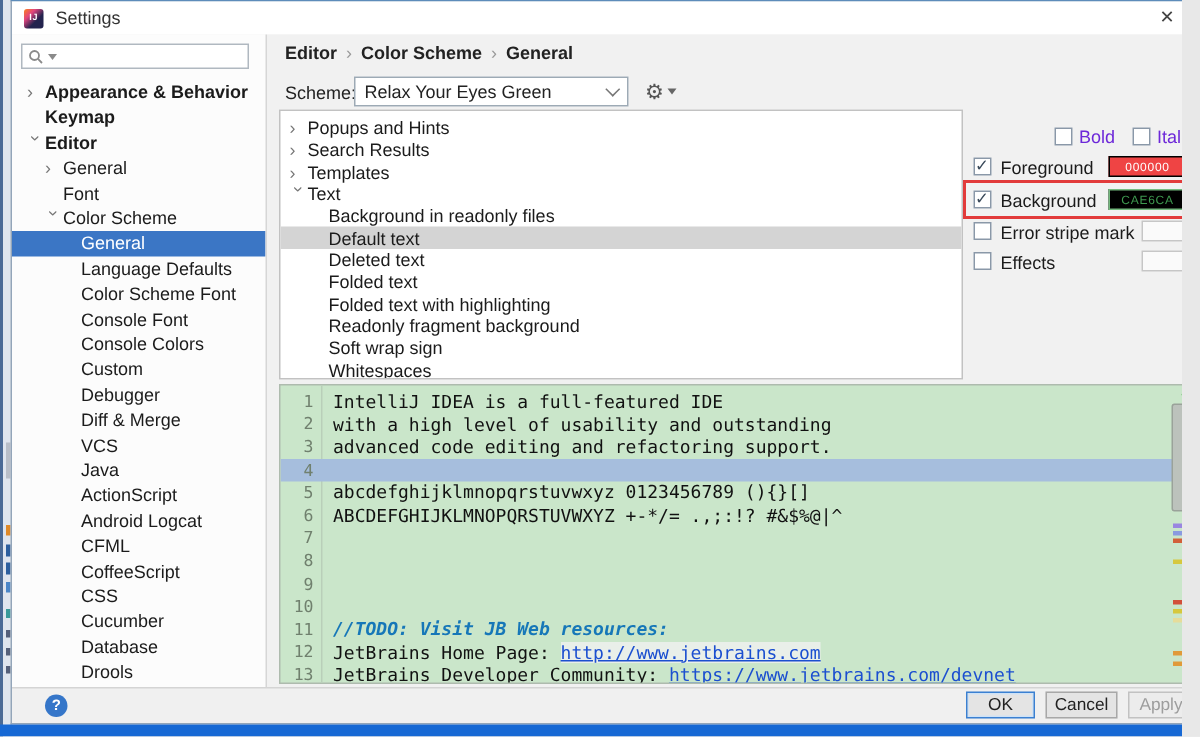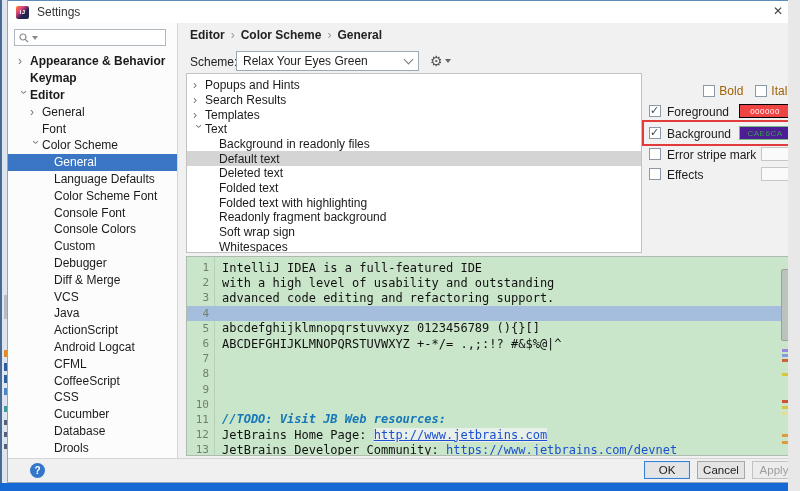--- a/index.html
+++ b/index.html
@@ -59,21 +59,21 @@
 
   
   .attr-list{position:absolute;left:8px;top:50px;width:456px;height:180px;background:#fff;border:1px solid #c2c2c2;
     box-sizing:border-box;overflow:hidden;font-size:12px;color:#1b1b1b;padding-top:4px;}
   .attr-row{height:14.66px;display:flex;align-items:center;white-space:nowrap;}
   .attr-row.group{padding-left:6px;}
   .attr-row.child{padding-left:20px;}
   .attr-row.selected{background:var(--listsel);}
 
   
-  .bi-row{position:absolute;top:61px;left:470px;width:148px;display:flex;justify-content:flex-end;align-items:center;gap:12px;font-size:12px;color:#a16207;}
+  .bi-row{position:absolute;top:61px;left:470px;width:148px;display:flex;justify-content:flex-end;align-items:center;gap:12px;font-size:12px;color:#6d28d9;}
   .bi-item{display:flex;align-items:center;gap:4px;}
   .cb{width:12px;height:12px;border:1px solid #8a98a8;background:#fff;display:inline-block;position:relative;box-sizing:border-box;flex:none;}
   .cb.checked::after{content:"✓";position:absolute;left:0px;top:-2px;font-size:11px;color:#3a4a5a;}
   .opt-row{position:absolute;left:471px;width:147px;height:16px;font-size:12px;color:#1b1b1b;}
   .opt-row .cb{position:absolute;left:0;top:1px;}
   .opt-row .olbl{position:absolute;left:18px;top:1px;white-space:nowrap;}
   .swatch{position:absolute;right:5px;top:0;height:14px;line-height:14px;text-align:center;font-size:8px;
     letter-spacing:.5px;border:1px solid transparent;box-sizing:border-box;font-family:"Liberation Sans",sans-serif;}
   .swatch.filled{width:52px;}
   .swatch.empty{width:30px;border:1px solid #c6c6c6;}
@@ -325,21 +325,21 @@
 
         <div id="optrows">
             <div class="opt-row row-fg">
               <span class="cb checked"></span>
               <span class="olbl">Foreground</span>
               <span class="swatch filled" style="background: #ef4444; color: rgb(255, 255, 255); border-color: rgb(0, 0, 0);">000000</span>
             </div>
             <div class="opt-row row-bg">
               <span class="cb checked"></span>
               <span class="olbl">Background</span>
-              <span class="swatch filled" style="background: #4c1d95; color: rgb(63, 154, 80); border-color: rgb(116, 185, 126);">CAE6CA</span>
+              <span class="swatch filled" style="background: #000000; color: rgb(63, 154, 80); border-color: rgb(116, 185, 126);">CAE6CA</span>
             </div>
             <div class="opt-row row-stripe">
               <span class="cb"></span>
               <span class="olbl">Error stripe mark</span>
               <span class="swatch empty" style="background: rgb(250, 250, 250); color: rgb(136, 136, 136); border-color: rgb(198, 198, 198);"></span>
             </div>
             <div class="opt-row row-effects">
               <span class="cb"></span>
               <span class="olbl">Effects</span>
               <span class="swatch empty" style="background: rgb(250, 250, 250); color: rgb(136, 136, 136); border-color: rgb(198, 198, 198);"></span>

